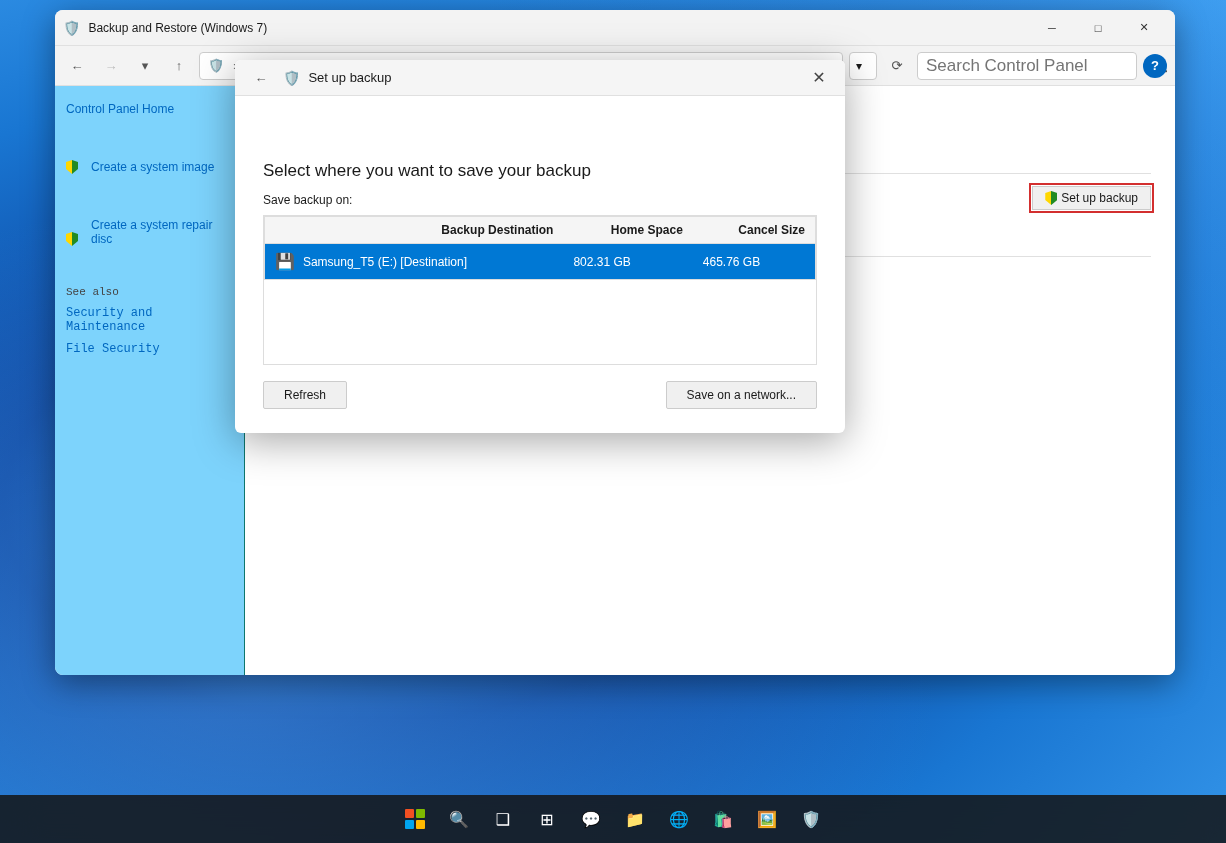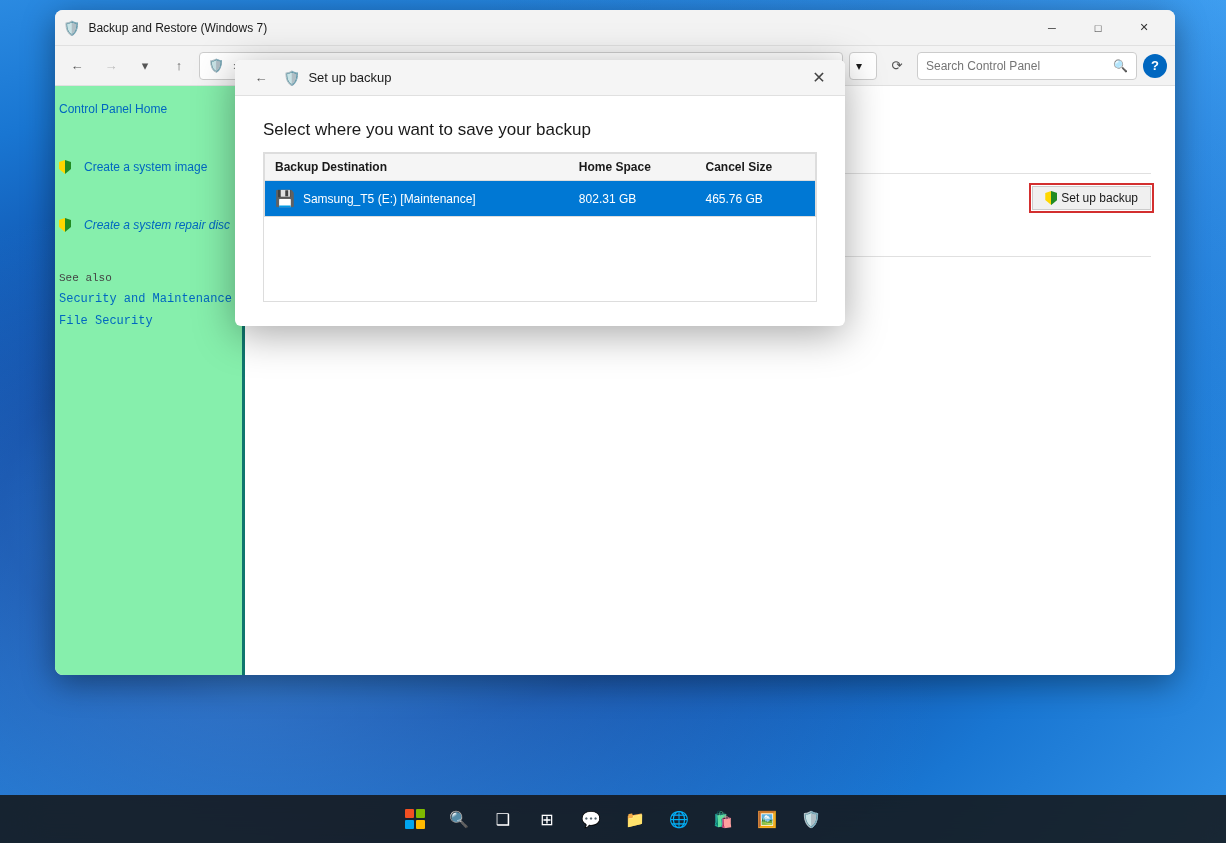--- a/index.html
+++ b/index.html
@@ -156,21 +156,21 @@
       border-radius: 4px;
       display: flex;
       align-items: center;
       padding: 0 8px;
       gap: 6px;
     }
     .search-input {
       border: none;
       outline: none;
       flex: 1;
-      font-size: 12px;
+      font-size: 17px;
       color: #999;
       background: transparent;
     }
     .refresh-btn {
       width: 28px;
       height: 28px;
       border: none;
       background: transparent;
       cursor: pointer;
       border-radius: 4px;
@@ -183,23 +183,23 @@
     
     .content-area {
       display: flex;
       flex: 1;
       overflow: hidden;
     }
 
     
     .sidebar {
       width: 190px;
-      background: #86efac;
-      padding: 16px 4px;
-      border-right: 3px solid #0f766e;
+      background: #7dd3fc;
+      padding: 16px 11px;
+      border-right: 1px solid #0f766e;
       flex-shrink: 0;
     }
     .sidebar-link {
       display: block;
       color: #0067c0;
       text-decoration: none;
       font-size: 12px;
       margin-bottom: 8px;
       cursor: pointer;
     }
@@ -315,39 +315,40 @@
       color: #444;
     }
     .modal-body {
       padding: 24px 28px;
     }
     .modal-section-title {
       font-size: 17px;
       font-weight: 300;
       color: #1a1a1a;
       margin-bottom: 12px;
+      margin-top: 41px;
     }
     .modal-description {
       font-size: 12px;
       color: #444;
       margin-bottom: 20px;
     }
     .save-on-label {
       font-size: 12px;
       color: #1a1a1a;
       margin-bottom: 8px;
     }
     .backup-table {
       width: 100%;
       border-collapse: collapse;
       border: 1px solid #ddd;
     }
     .backup-table th {
       background: #f5f5f5;
-      text-align: left;
+      text-align: right;
       padding: 6px 10px;
       font-size: 12px;
       font-weight: 600;
       color: #1a1a1a;
       border-bottom: 1px solid #ddd;
     }
     .backup-table td {
       padding: 8px 10px;
       font-size: 12px;
     }
@@ -454,21 +455,21 @@
   <div class="content-area">
 
     <div class="sidebar">
       <a class="sidebar-link">Control Panel Home</a>
       <div class="sidebar-item-with-icon">
         <span class="shield-icon-sm"></span>
         <a class="sidebar-link" style="margin:0;">Create a system image</a>
       </div>
       <div class="sidebar-item-with-icon">
         <span class="shield-icon-sm"></span>
-        <a class="sidebar-link" style="margin:0;font-style:italic;">Create a system repair disc</a>
+        <a class="sidebar-link" style="margin:0;">Create a system repair disc</a>
       </div>
 
       <div class="see-also">
         <div class="see-also-title">See also</div>
         <a class="sidebar-link">Security and Maintenance</a>
         <a class="sidebar-link">File Security</a>
       </div>
     </div>
 
     <div class="main-content">
@@ -506,43 +507,48 @@
       <div class="modal-title-content">
         <button class="nav-btn">←</button>
         <span style="font-size:14px;">🛡️</span>
         <span style="font-size:13px; color:#1a1a1a;">Set up backup</span>
       </div>
       <button class="modal-close-btn">✕</button>
     </div>
 
     <div class="modal-body">
       <div class="modal-section-title">Select where you want to save your backup</div>
+      <div class="save-on-label">Save backup on:</div>
 
       <div class="table-area">
         <table class="backup-table">
           <thead>
             <tr>
               <th>Backup Destination</th>
               <th>Home Space</th>
               <th>Cancel Size</th>
             </tr>
           </thead>
           <tbody>
             <tr class="selected">
               <td>
                 <span style="font-size:16px; color:white;">💾</span>
-                <span>Samsung_T5 (E:) [Maintenance]</span>
+                <span>Samsung_T5 (E:) [Destination]</span>
               </td>
               <td>802.31 GB</td>
               <td>465.76 GB</td>
             </tr>
           </tbody>
         </table>
       </div>
 
+      <div class="modal-footer-buttons">
+        <button class="btn">Refresh</button>
+        <button class="btn">Save on a network...</button>
+      </div>
     </div>
 
   </div>
 </div>
 
 <div class="taskbar">
 
   <div class="taskbar-icon">
     <div class="win-logo">
       <div class="win-logo-square" style="background:#f25022;"></div>

